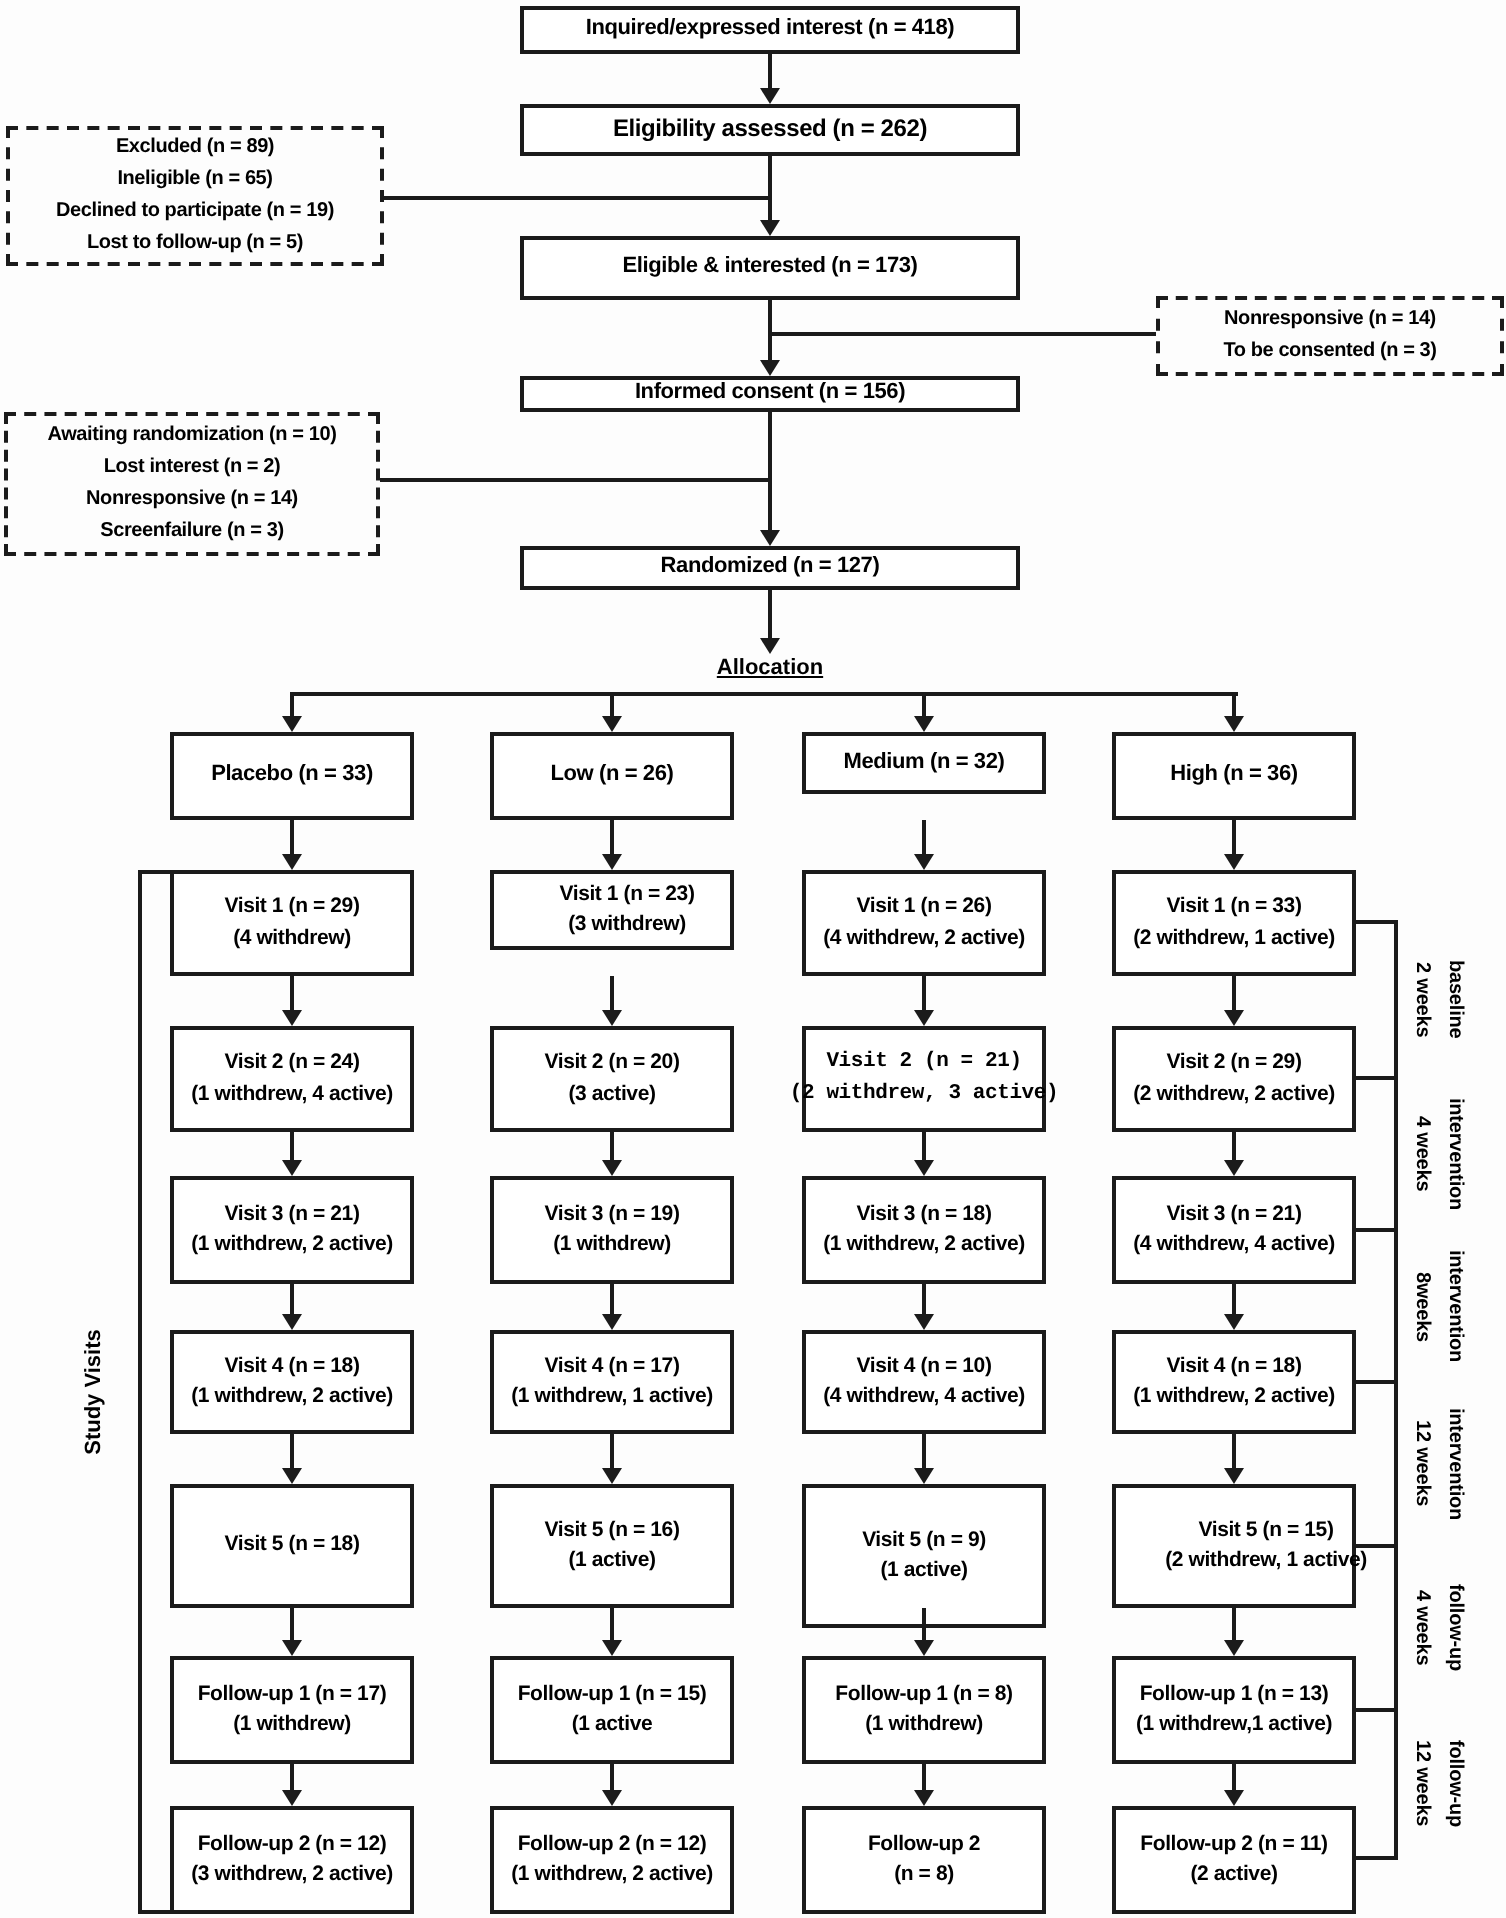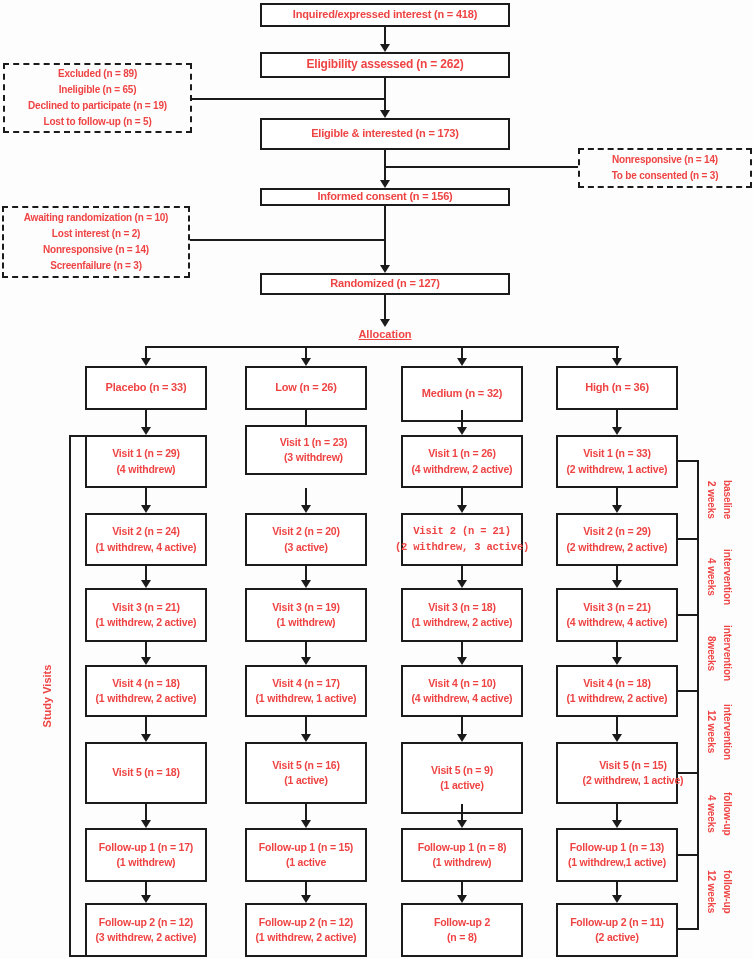--- a/index.html
+++ b/index.html
@@ -1,18 +1,18 @@
 <!DOCTYPE html>
 <html><head>
 <meta charset="utf-8">
 <style>
   html,body{margin:0;padding:0;background:#ffffff;}
   .fig{
     position:relative;width:753px;height:959px;background:#fdfdfd;
-    font-family:"Liberation Sans", sans-serif;color:#ef4444;overflow:hidden;
+    font-family:"Liberation Sans", sans-serif;color:#000000;overflow:hidden;
   }
   .box{
     position:absolute;box-sizing:border-box;border:2px solid #1b1b1b;background:#fff;
     display:flex;flex-direction:column;align-items:center;justify-content:center;
     text-align:center;font-weight:bold;font-size:10.5px;line-height:1.45;letter-spacing:-0.2px;
   }
   .box span{display:block;white-space:nowrap;}
   .dashed{
     position:absolute;box-sizing:border-box;border:2px dashed #1b1b1b;background:#fdfdfd;
     display:flex;flex-direction:column;align-items:center;justify-content:center;
@@ -150,21 +150,21 @@
         <span>(3 withdrew, 2 active)</span>
       </div>
   </div>
 
   <div class="col" style="left:245px;">
     <div class="box" style="top:0;height:44px;font-size:11px;">
       <span>Low (n = 26)</span>
     </div>
     <div class="vline" style="top:44px;height:17px;"></div>
       <div class="ahead" style="top:61px;"></div>
-    <div class="box" style="top:59px;height:50px;padding-left:15px;">
+    <div class="box" style="top:69px;height:40px;padding-left:15px;">
         <span>Visit 1 (n = 23)</span>
         <span>(3 withdrew)</span>
       </div>
     <div class="vline" style="top:122px;height:17px;"></div>
       <div class="ahead" style="top:139px;"></div>
     <div class="box" style="top:147px;height:53px;">
         <span>Visit 2 (n = 20)</span>
         <span>(3 active)</span>
       </div>
     <div class="vline" style="top:200px;height:14px;"></div>
@@ -193,21 +193,21 @@
       </div>
     <div class="vline" style="top:516px;height:13px;"></div>
       <div class="ahead" style="top:529px;"></div>
     <div class="box" style="top:537px;height:54px;">
         <span>Follow-up 2 (n = 12)</span>
         <span>(1 withdrew, 2 active)</span>
       </div>
   </div>
 
   <div class="col" style="left:401px;">
-    <div class="box" style="top:0;height:56px;font-size:11px;">
+    <div class="box" style="top:0;height:31px;font-size:11px;">
       <span>Medium (n = 32)</span>
     </div>
     <div class="vline" style="top:44px;height:17px;"></div>
       <div class="ahead" style="top:61px;"></div>
     <div class="box" style="top:69px;height:53px;">
         <span>Visit 1 (n = 26)</span>
         <span>(4 withdrew, 2 active)</span>
       </div>
     <div class="vline" style="top:122px;height:17px;"></div>
       <div class="ahead" style="top:139px;"></div>

